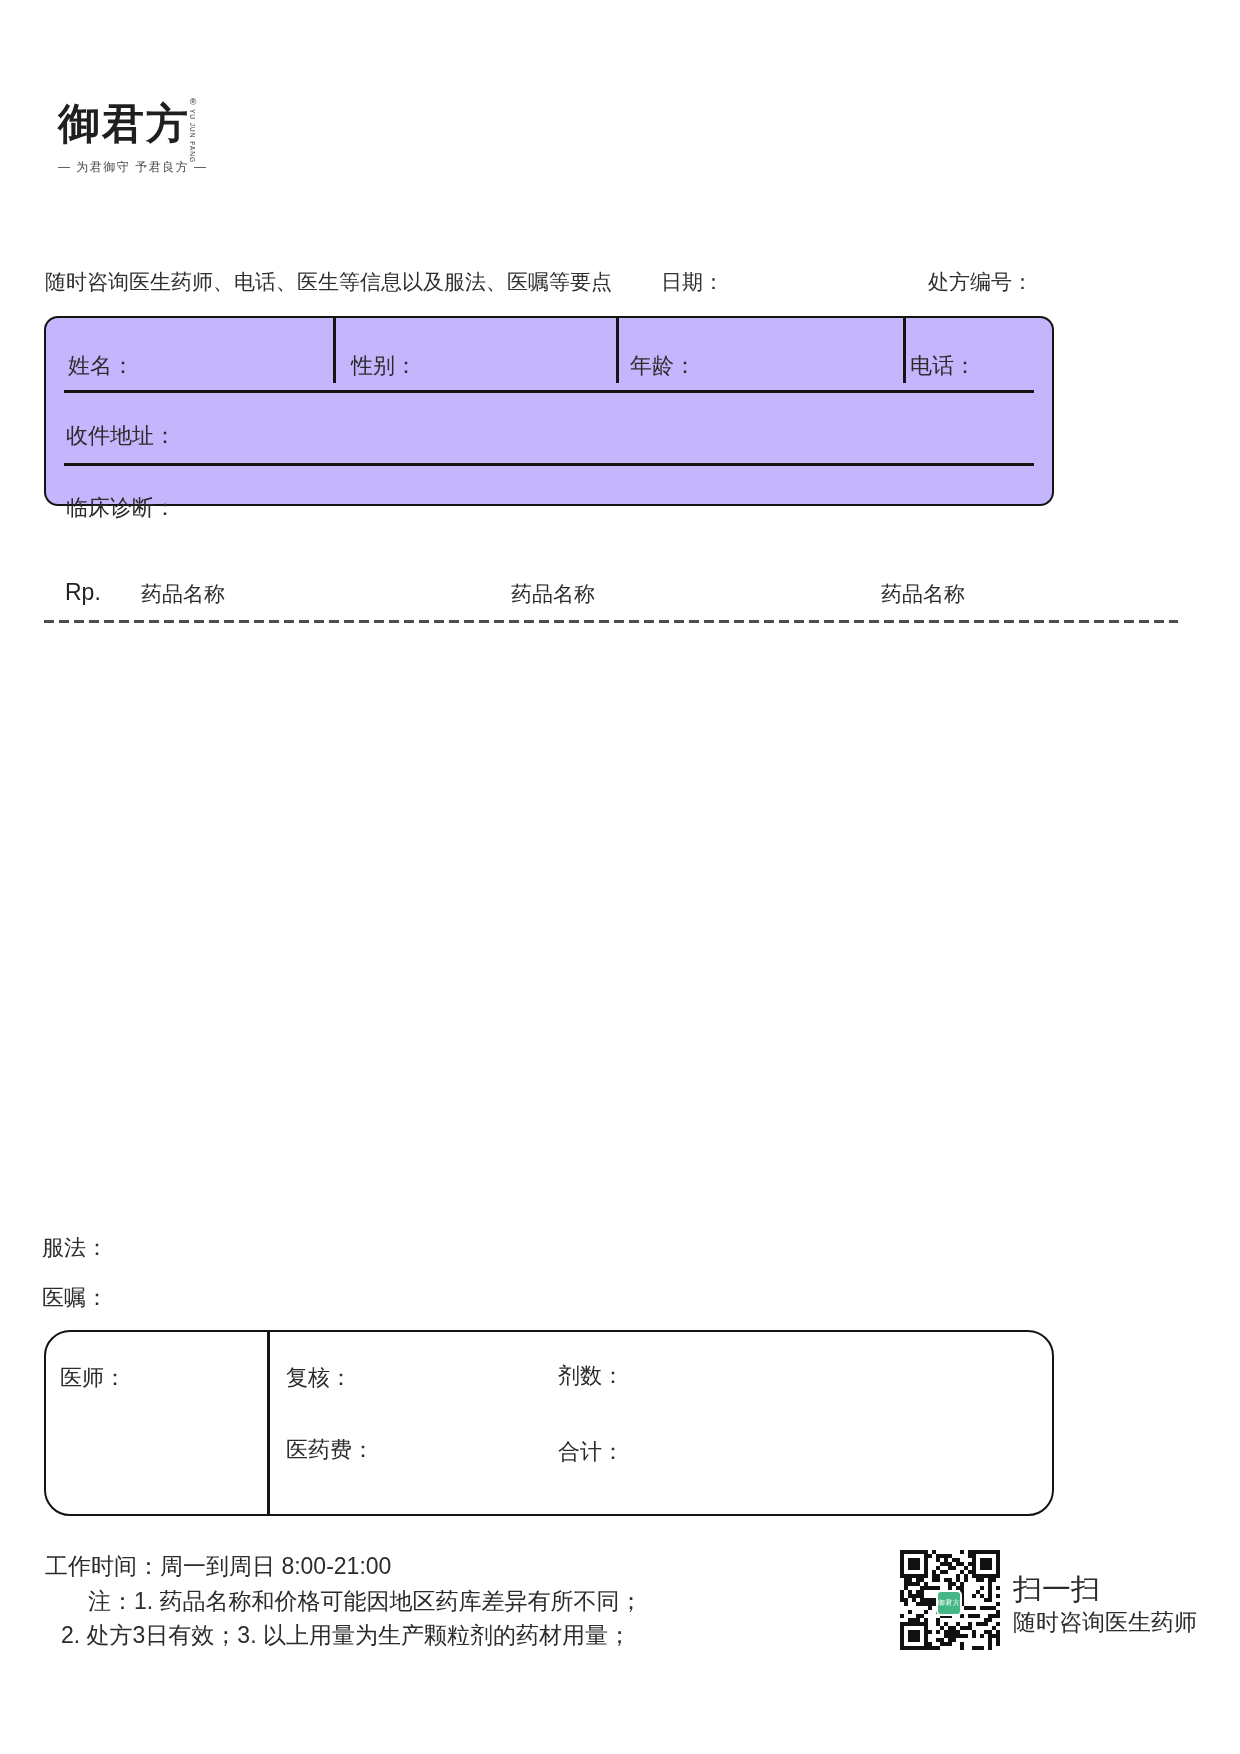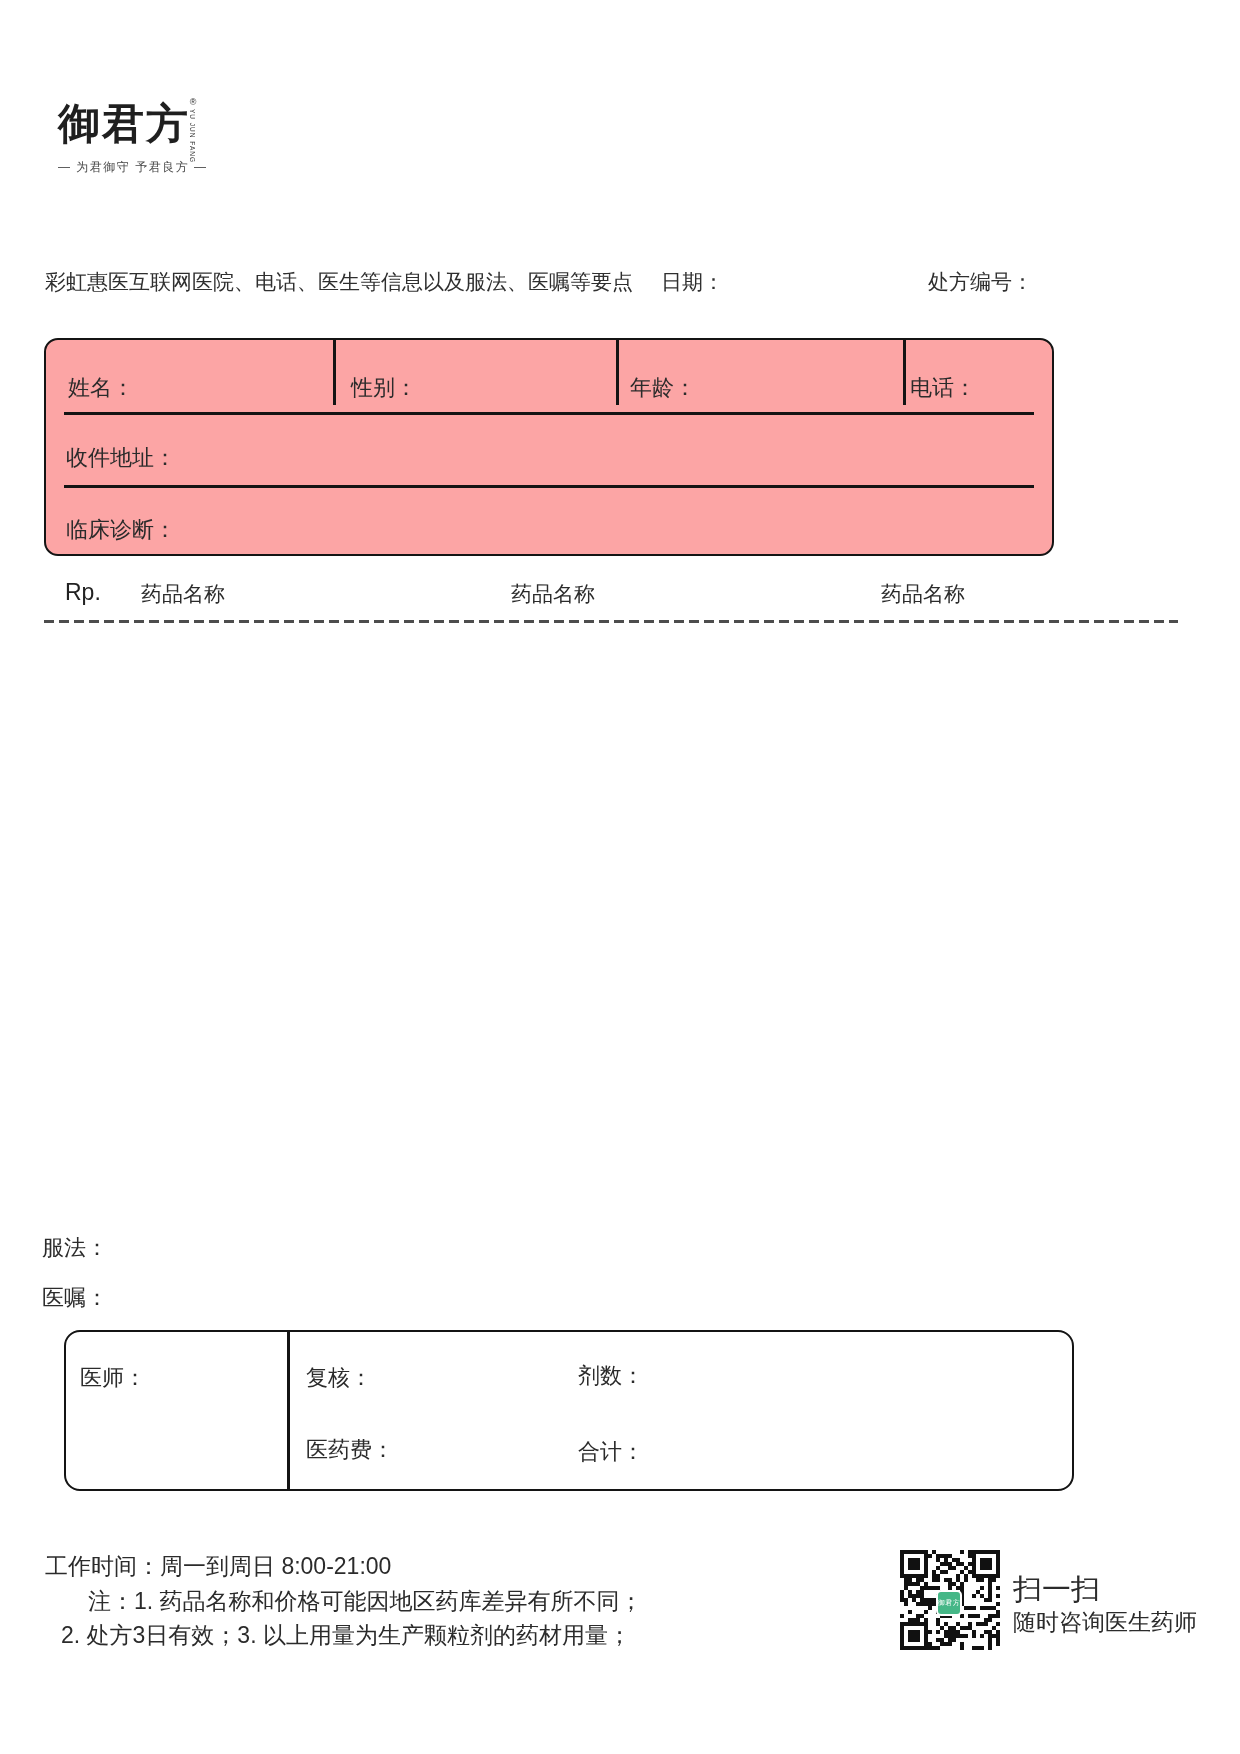--- a/index.html
+++ b/index.html
@@ -17,38 +17,38 @@
   .tagline { margin-top:7px; font-size:12px; letter-spacing:1.5px; color:#4a4a4a; white-space:nowrap; }
   .hospital-name { position:absolute; left:233px; top:109px; font-size:34px; font-weight:900; letter-spacing:1px; color:#333;
                    text-shadow:0.7px 0 0 #333, 0 0.7px 0 #333; white-space:nowrap; }
 
   
   .notice-reminder { position:absolute; left:45px; top:268px; font-size:21px; color:#2f2f2f; }
   .date-label { position:absolute; left:661px; top:268px; font-size:21px; }
   .rxno-label { position:absolute; left:928px; top:268px; font-size:21px; }
 
   
-  .patient-box { position:absolute; left:44px; top:338px; width:1010px; height:218px;
-                 border:2.5px solid #141414; border-radius:14px; background:#fca5a5; }
+  .patient-box { position:absolute; left:44px; top:316px; width:1010px; height:190px;
+                 border:2.5px solid #141414; border-radius:14px; background:#c4b5fd; }
   .pb-label { position:absolute; font-size:22px; color:#2b2b2b; white-space:nowrap; }
   .vdiv { position:absolute; top:0; width:2.5px; height:65px; background:#141414; }
   .hline { position:absolute; left:18px; right:18px; height:3px; background:#141414; }
 
   
   .rp-label { position:absolute; left:65px; top:579px; font-size:23px; color:#222; }
   .drug-col { position:absolute; top:580px; font-size:21px; color:#2b2b2b; }
   .dashed-line { position:absolute; left:44px; top:620px; width:1134px; height:3px;
                  background:repeating-linear-gradient(90deg,#4d4d4d 0 10px, transparent 10px 15px); }
 
   
   .usage-label { position:absolute; left:42px; font-size:22px; color:#2b2b2b;margin-top:12px; }
 
   
-  .sign-box { position:absolute; left:44px; top:1330px; width:1010px; height:161px;
-              border:2.5px solid #141414; border-radius:16px; background:#fff;margin-left:20px; }
+  .sign-box { position:absolute; left:44px; top:1330px; width:1010px; height:186px;
+              border:2.5px solid #141414; border-radius:26px; background:#fff; }
   .sb-vdiv { position:absolute; left:221px; top:0; bottom:0; width:2.5px; background:#141414; }
   .sb-label { position:absolute; font-size:22px; color:#2b2b2b; white-space:nowrap; }
 
   
   .foot-line { position:absolute; left:45px; font-size:23px; color:#2b2b2b; white-space:nowrap; }
   .qr-wrap { position:absolute; left:900px; top:1550px; width:100px; height:100px; }
   .qr-badge { position:absolute; left:936px; top:1590px; width:26px; height:26px; border-radius:5px;
               background:#45b787; border:2px solid #fff; display:flex; align-items:center; justify-content:center; }
   .qr-badge span { color:#fff; font-size:7px; letter-spacing:0.5px; white-space:nowrap; }
   .scan-title { position:absolute; left:1013px; top:1570px; font-size:29px; color:#2b2b2b; }
@@ -63,21 +63,21 @@
     <div class="logo-row">
       <span class="logo-text">御君方</span>
       <span class="logo-side">
         <span class="reg">®</span>
         <span class="romanized">YU JUN FANG</span>
       </span>
     </div>
     <div class="tagline">— 为君御守 予君良方 —</div>
   </div>
 
-  <div class="notice-reminder">彩虹惠医互联网医院、电话、医生等信息以及服法、医嘱等要点</div>
+  <div class="notice-reminder">随时咨询医生药师、电话、医生等信息以及服法、医嘱等要点</div>
   <div class="date-label">日期：</div>
   <div class="rxno-label">处方编号：</div>
 
   <div class="patient-box">
     <span class="pb-label" style="left:22px;  top:33px;">姓名：</span>
     <span class="pb-label" style="left:305px; top:33px;">性别：</span>
     <span class="pb-label" style="left:584px; top:33px;text-align:right;">年龄：</span>
     <span class="pb-label" style="left:864px; top:33px;">电话：</span>
     <div class="vdiv" style="left:287px;"></div>
     <div class="vdiv" style="left:570px;"></div>

